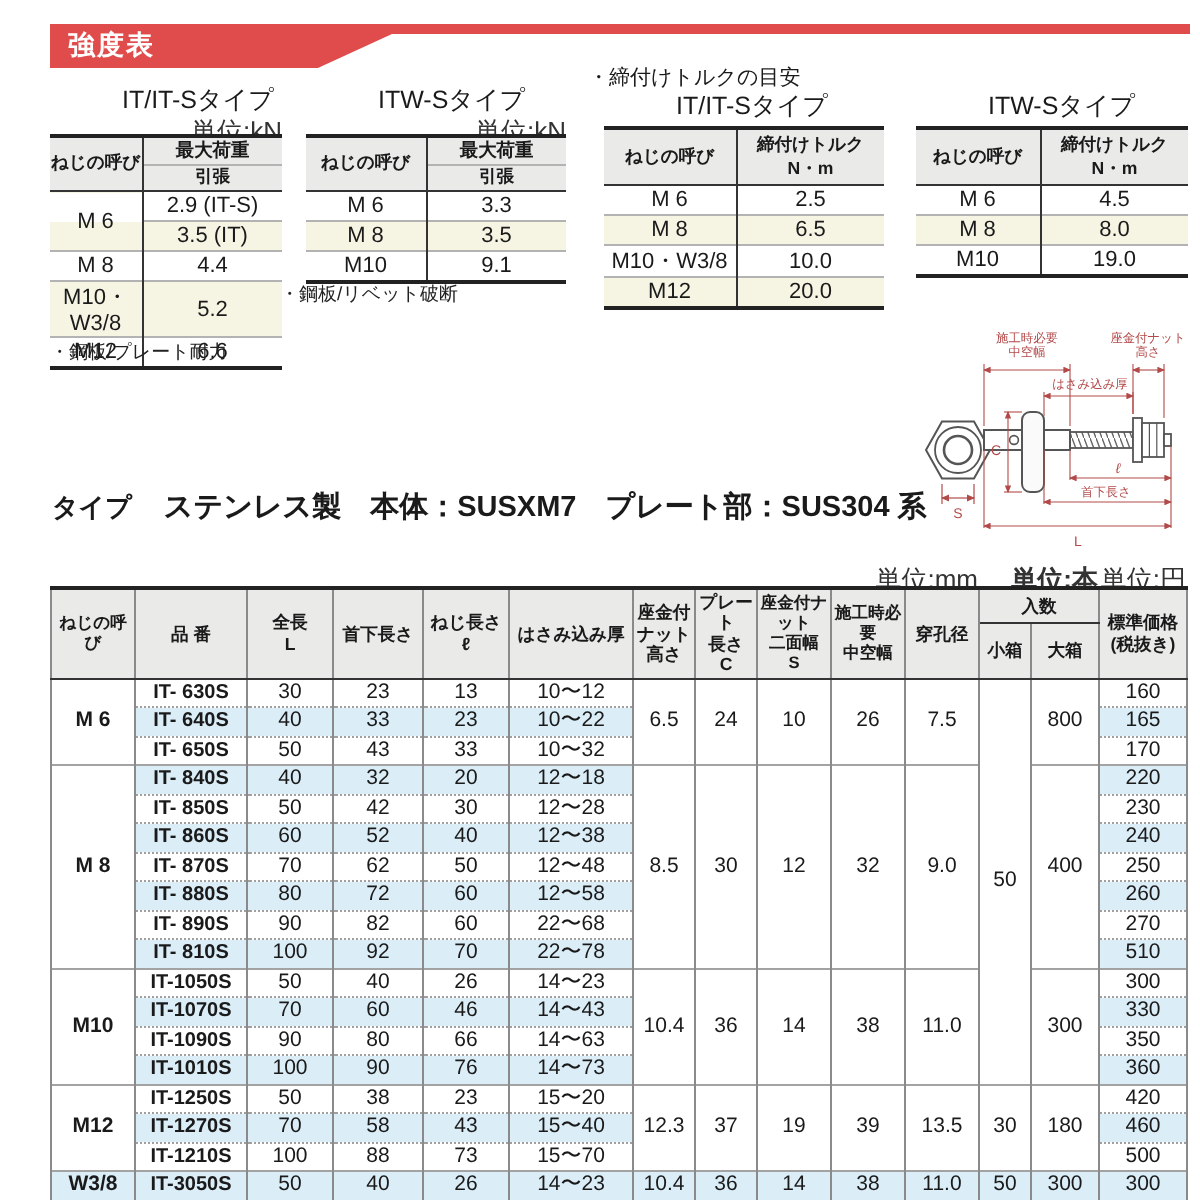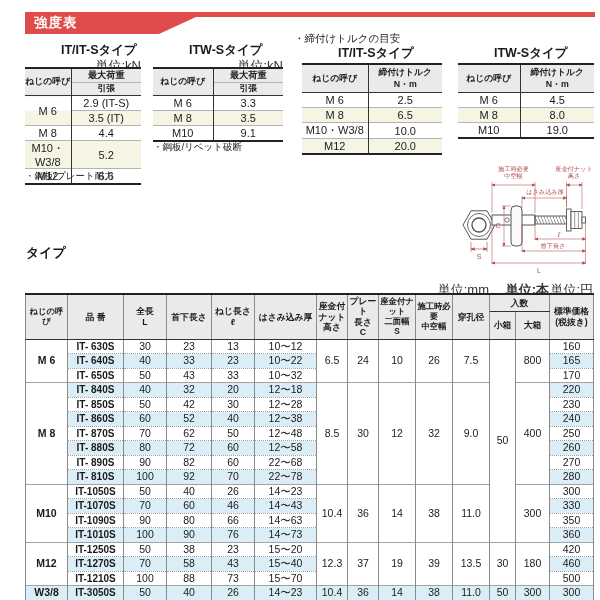--- a/index.html
+++ b/index.html
@@ -14,21 +14,21 @@
   .banner{
     left:25px;top:12px;width:570px;height:22px;background:#e04b4b;
     clip-path:polygon(0 0,100% 0,100% 23%,30% 23%,23.5% 100%,0 100%);
   }
   .banner-label{
     color:#fff;font-size:13.5px;font-weight:bold;line-height:21px;padding-left:9px;
     letter-spacing:1px;
   }
 
   
-  .tbl-title{font-size:12.5px;font-weight:bold;padding-left:36px;}
+  .tbl-title{font-size:12.5px;font-weight:normal;padding-left:36px;}
   .unit-label{font-size:13px;color:#333;text-align:right;}
   .note{font-size:9.5px;color:#222;}
 
   table.st{border-collapse:collapse;table-layout:fixed;
     border-top:2px solid #222;border-bottom:2px solid #222;}
   table.st th{background:#eaeae8;font-size:8.8px;font-weight:600;padding:0;}
   table.st td{font-size:11px;text-align:center;height:14px;padding:0;}
   table.st .cdiv{border-right:1px solid #333;}
   table.st td{border-top:1px solid #b3b3b3;}
   table.st th{border-top:1px solid #b3b3b3;}
@@ -132,21 +132,21 @@
   <tr class="cream">
     <td class="cdiv cream">M 8</td>
     <td class="cream">3.5</td>
   </tr>
   <tr>
     <td class="cdiv">M10</td>
     <td>9.1</td>
   </tr>
 </tbody>
   </table>
-<div class="abs note" style="left:153px;top:141px;">・鋼板/リベット破断</div>
+<div class="abs note" style="left:140px;top:141px;">・鋼板/リベット破断</div>
 
 <div class="abs" style="left:294px;top:32px;font-size:10.5px;">・締付けトルクの目安</div>
 <div class="abs tbl-title" style="left:302px;top:45px;">IT/IT-Sタイプ</div>
 <table class="st abs" style="left:302px;top:63px;">
   <colgroup>
       <col style="width:66px">
       <col style="width:74px">
     </colgroup>
   <tbody>
       <tr>
@@ -259,20 +259,21 @@
     <text x="93" y="31" text-anchor="middle" class="dgm-text">はさみ込み厚</text>
     <text x="46" y="64.5" text-anchor="middle" class="dgm-letter">C</text>
     <text x="107" y="73.5" text-anchor="middle" class="dgm-letter" font-style="italic">ℓ</text>
     <text x="101" y="85" text-anchor="middle" class="dgm-text">首下長さ</text>
     <text x="87" y="110" text-anchor="middle" class="dgm-letter">L</text>
   </g>
 </svg>
 
 <div class="abs sec-title" style="left:24px;top:244px;">
   <span class="sec-suffix">タイプ</span>
+  <span class="sec-spec">ステンレス製　本体：SUSXM7　プレート部：SUS304 系</span>
 </div>
 
 <div class="abs unit-label" style="left:409px;top:281px;width:80px;">単位:mm</div>
 <div class="abs unit-label" style="left:479px;top:281px;width:70px;font-weight:bold;">単位:本</div>
 <div class="abs unit-label" style="left:523px;top:281px;width:70px;">単位:円</div>
 
 <table class="mt abs" style="left:25px;top:293px;">
   <colgroup>
     <col style="width:42px">
       <col style="width:56px">
@@ -409,21 +410,21 @@
       <td>60</td>
       <td>22〜68</td>
       <td>270</td>
     </tr>
     <tr>
       <td class="part b">IT- 810S</td>
       <td class="b">100</td>
       <td class="b">92</td>
       <td class="b">70</td>
       <td class="b">22〜78</td>
-      <td class="b">280</td>
+      <td class="b">510</td>
     </tr>
 
     <tr>
       <td rowspan="4" class="nom gt">M10</td>
       <td class="part gt">IT-1050S</td>
       <td class="gt">50</td>
       <td class="gt">40</td>
       <td class="gt">26</td>
       <td class="gt">14〜23</td>
       <td rowspan="4" class="gt">10.4</td>

